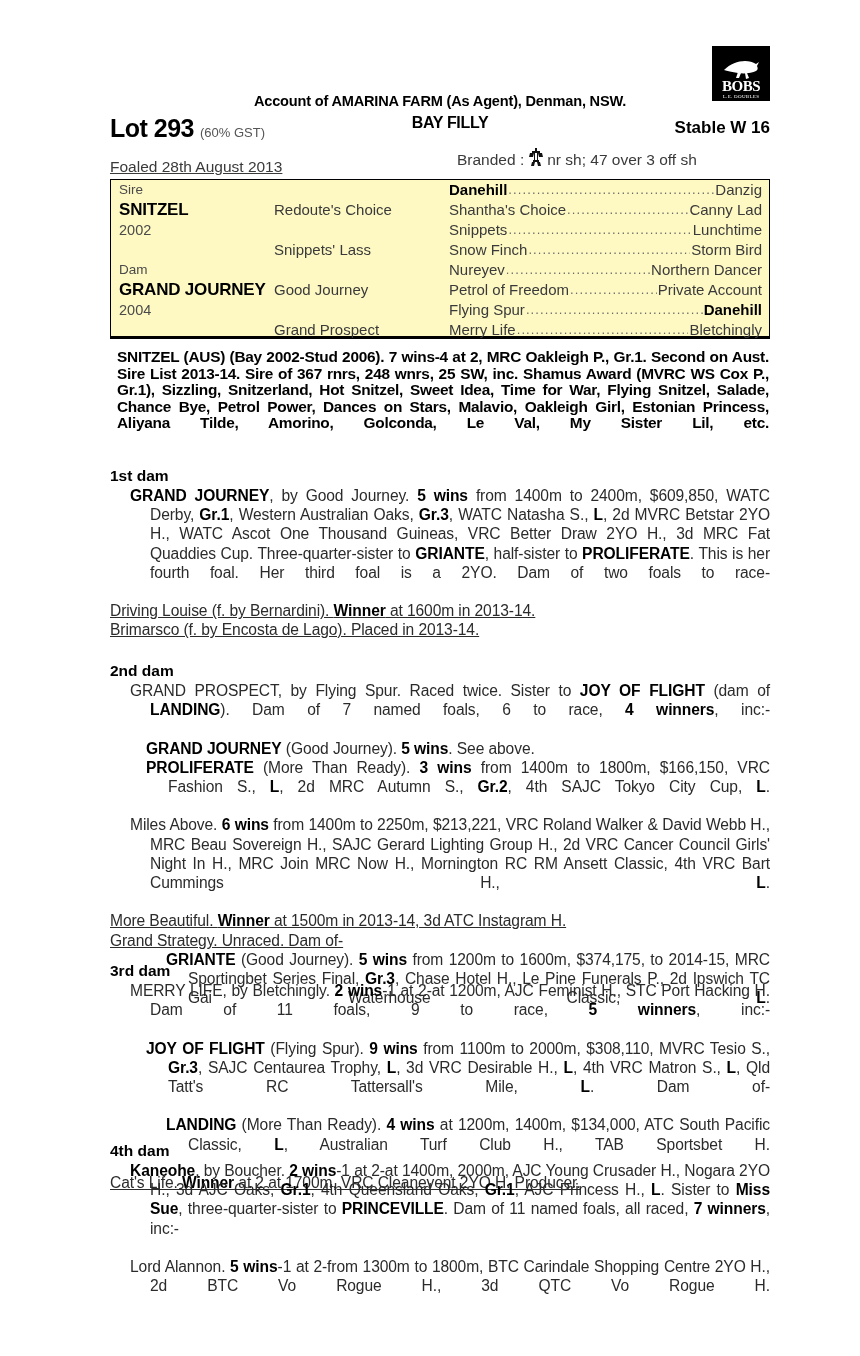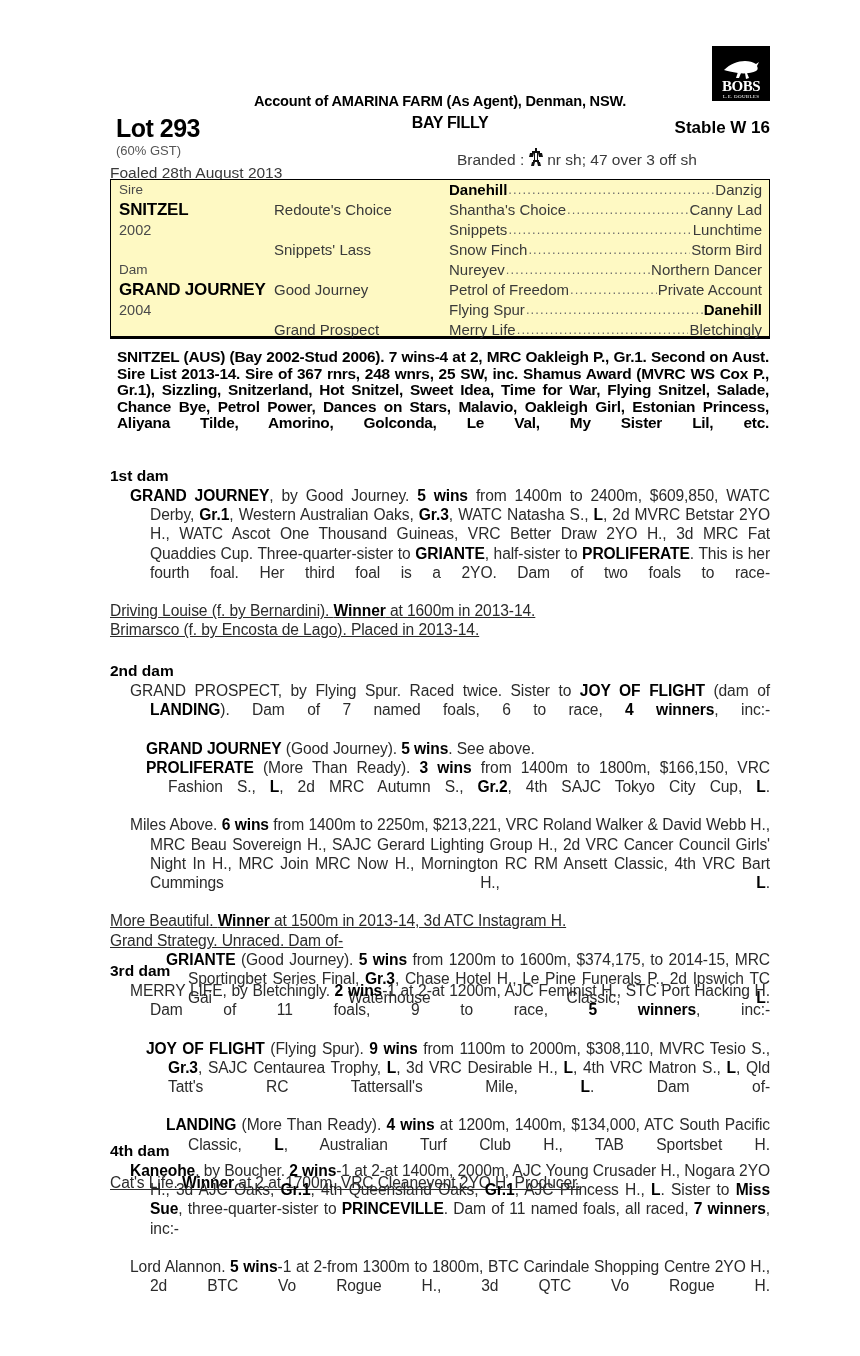--- a/index.html
+++ b/index.html
@@ -53,21 +53,20 @@
     top: 114px;
     left: 0;
     width: 660px;
     height: 30px;
   }
   .lot-left {
     position: absolute;
     left: 0; top: 0;
     display: flex;
     align-items: baseline;
-    flex-direction: column;
   }
   .lot-num {
     font-weight: bold;
     font-size: 25px;
     letter-spacing: -0.5px;
   }
   .lot-gst {
     font-size: 13px;
     color: #555;
     margin-left: 6px;
@@ -91,21 +90,21 @@
 
   .foaled-row {
     position: absolute;
     top: 150px;
     left: 0;
     width: 660px;
     height: 22px;
     font-size: 15.5px;
     color: #3a3a3a;
   }
-  .foaled-left { position: absolute; left: 0; top: 14px; }
+  .foaled-left { position: absolute; left: 0; top: 8px; text-decoration: underline; }
   .foaled-right {
     position: absolute;
     left: 347px; top: 0;
     display: flex;
     align-items: center;
     white-space: nowrap;
     justify-content: flex-end;
   }
   .brand-glyph {
     display: inline-block;

